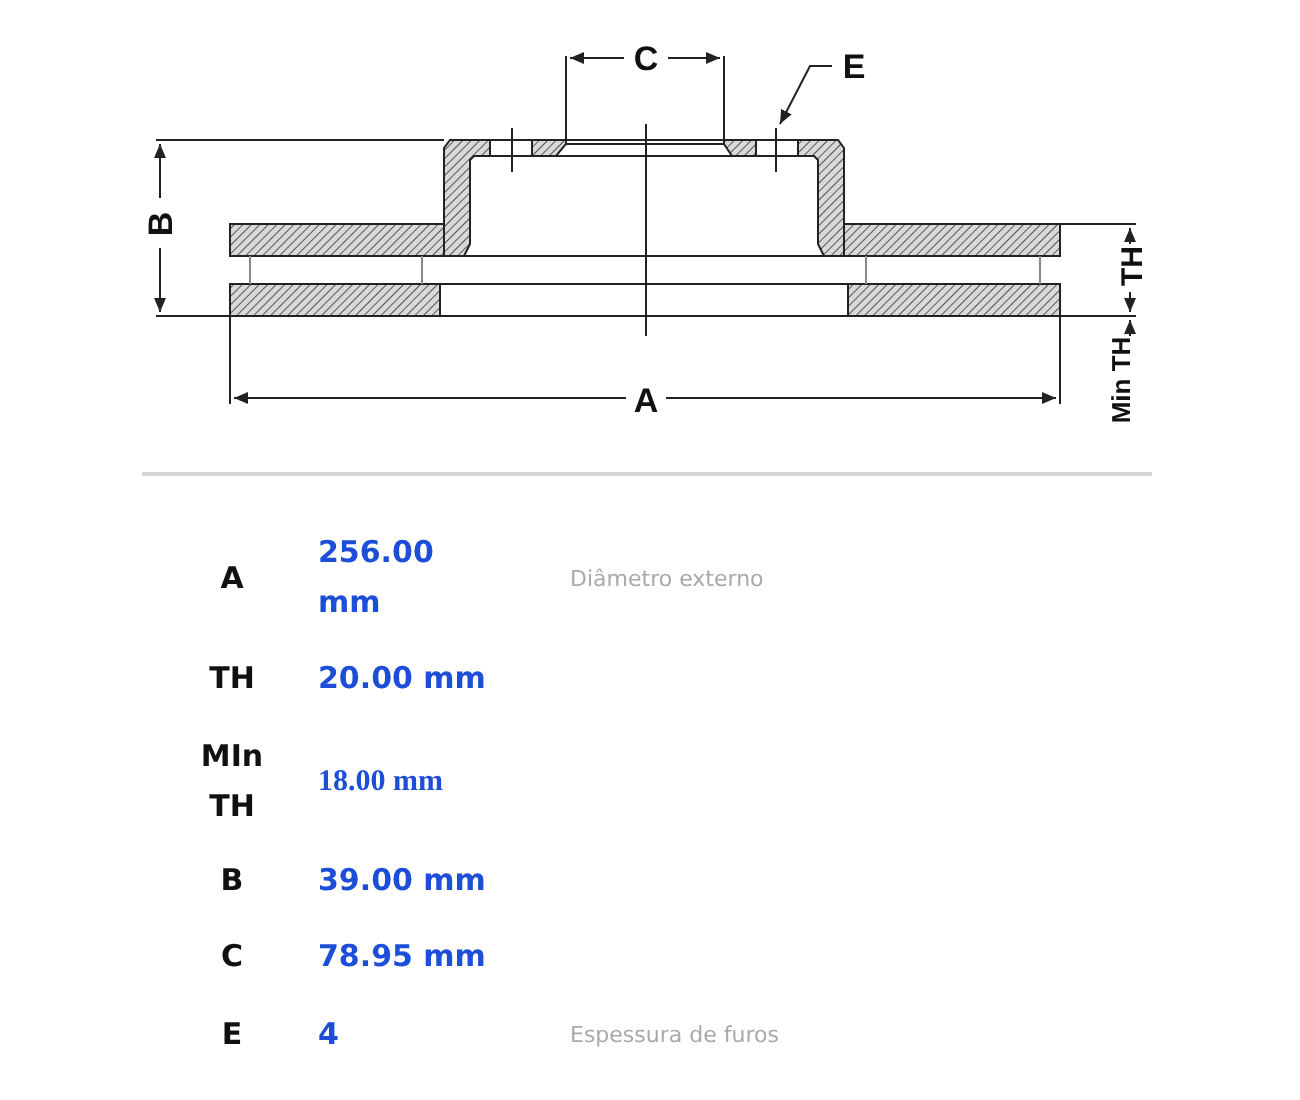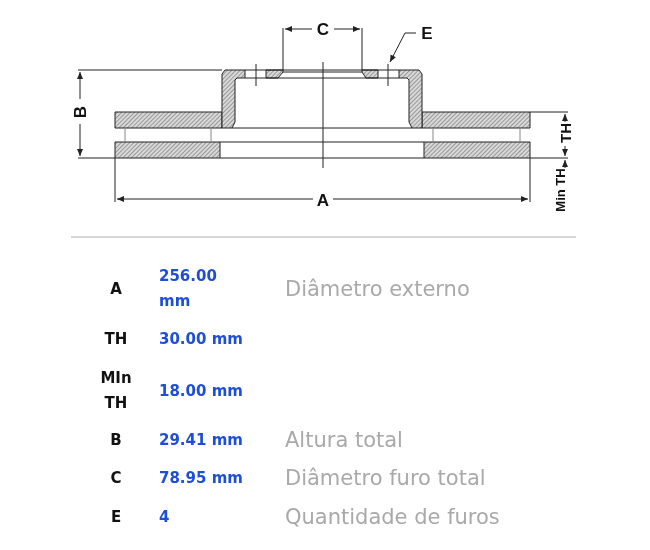--- a/index.html
+++ b/index.html
@@ -6,21 +6,21 @@
   body { width: 650px; height: 550px; position: relative; overflow: hidden;
          font-family: "DejaVu Sans", "Liberation Sans", sans-serif; }
   #diagram { position: absolute; left: 0; top: 0; }
   .divider { position: absolute; left: 71px; top: 236px; width: 505px; height: 2px; background: #d6d6d6; }
   .spec-table { position: absolute; left: 96px; top: 262px; width: 420px; }
   .spec-row { position: absolute; left: 0; width: 420px; display: block; }
   .spec-code { position: absolute; left: 0; width: 40px; text-align: center; font-weight: bold;
                font-size: 15px; color: #111; line-height: 25px; }
   .spec-value { position: absolute; left: 63px; width: 110px; font-weight: bold; font-size: 15px;
                 color: #1d4ed8; line-height: 25px; }
-  .spec-desc { position: absolute; left: 189px; width: 240px; font-size: 21px; color: #a9a9a9;
+  .spec-desc { position: absolute; left: 189px; width: 240px; font-size: 11px; color: #a9a9a9;
                line-height: 25px; white-space: nowrap; }
   svg text { font-family: "Liberation Sans", "DejaVu Sans", sans-serif; font-weight: bold; }
 </style>
 </head>
 <body>
 
 <svg id="diagram" width="650" height="230" viewBox="0 0 650 230" xmlns="http://www.w3.org/2000/svg">
   <defs>
     <pattern id="hatch" patternUnits="userSpaceOnUse" width="3" height="3" patternTransform="rotate(45)">
       <rect width="3" height="3" fill="#d9d9d9"></rect>
@@ -107,34 +107,32 @@
 <div class="divider"></div>
 
 <div class="spec-table">
   <div class="spec-row" style="top:2px;height:50px;">
     <span class="spec-code" style="top:13px;">A</span>
     <span class="spec-value" style="top:0;width:75px;">256.00 mm</span>
     <span class="spec-desc" style="top:13px;">Diâmetro externo</span>
   </div>
   <div class="spec-row" style="top:65px;height:25px;">
     <span class="spec-code">TH</span>
-    <span class="spec-value">30.00 mm</span>
+    <span class="spec-value">20.00 mm</span>
   </div>
   <div class="spec-row" style="top:104px;height:50px;">
     <span class="spec-code" style="top:0;width:40px;white-space:normal;word-spacing:40px;">MIn TH</span>
-    <span class="spec-value" style="top:13px;">18.00 mm</span>
+    <span class="spec-value" style="top:13px;font-family:Liberation Serif, serif;">18.00 mm</span>
   </div>
   <div class="spec-row" style="top:166px;height:25px;">
     <span class="spec-code">B</span>
-    <span class="spec-value">29.41 mm</span>
-    <span class="spec-desc">Altura total</span>
+    <span class="spec-value">39.00 mm</span>
   </div>
   <div class="spec-row" style="top:204px;height:25px;">
     <span class="spec-code">C</span>
     <span class="spec-value">78.95 mm</span>
-    <span class="spec-desc">Diâmetro furo total</span>
   </div>
   <div class="spec-row" style="top:243px;height:25px;">
     <span class="spec-code">E</span>
     <span class="spec-value">4</span>
-    <span class="spec-desc">Quantidade de furos</span>
+    <span class="spec-desc">Espessura de furos</span>
   </div>
 </div>
 
 </body></html>

